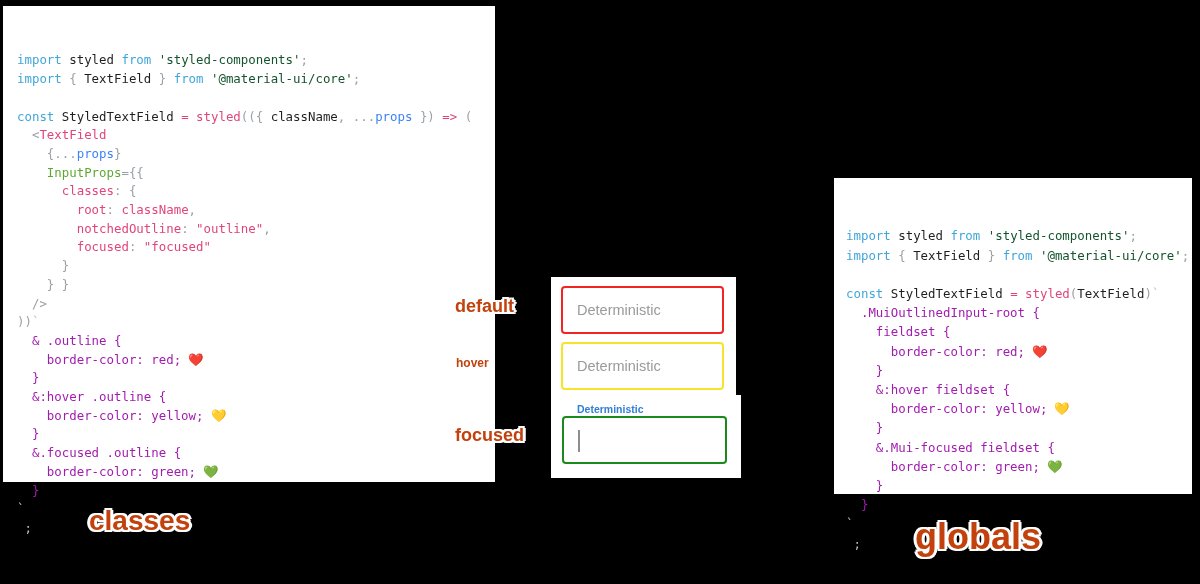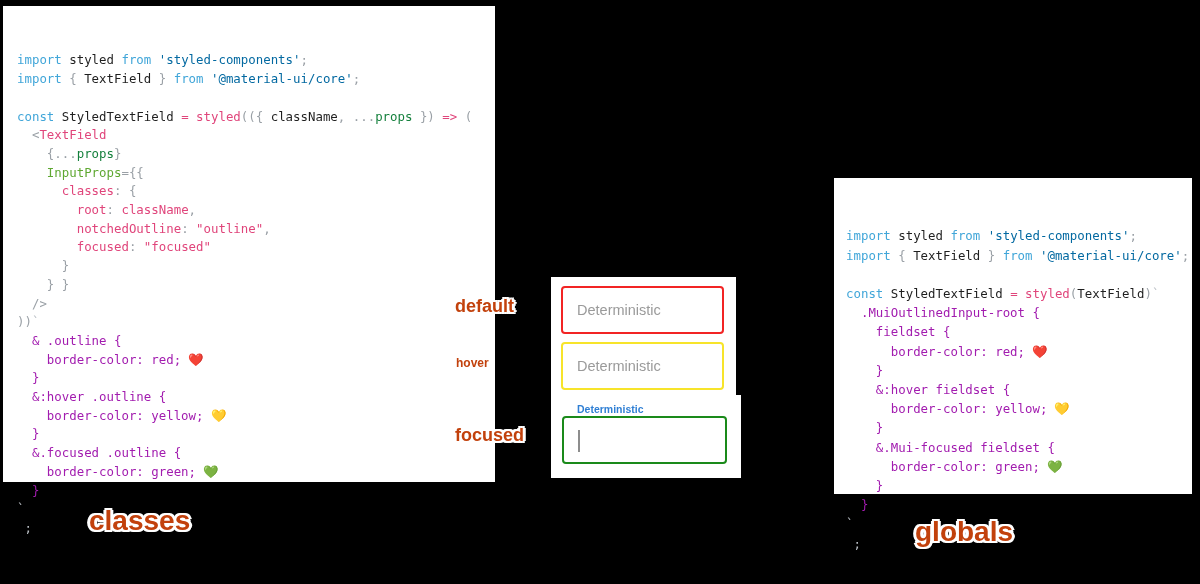--- a/index.html
+++ b/index.html
@@ -25,27 +25,27 @@
   }
   .code-line {
     white-space: pre;
     display: block;
   }
 
   
   .tok-kw       { color: #41a6d9; }   
   .tok-plain    { color: #1f1f1f; }   
   .tok-punc     { color: #9aa0a6; }   
-  .tok-str      { color: #0369a1; }   
+  .tok-str      { color: #14532d; }   
   .tok-fn       { color: #e0457b; }   
   .tok-op       { color: #e0457b; }   
   .tok-prop     { color: #e0457b; }   
   .tok-tag      { color: #e0457b; }   
   .tok-attr     { color: #5fa832; }   
-  .tok-var      { color: #15803d; }   
+  .tok-var      { color: #3b82f6; }   
   .tok-css      { color: #a21caf; }   
   .tok-dim      { color: #b9bec4; }   
 
   
   #panel-classes {
     left: 3px;
     top: 6px;
     width: 492px;
     height: 476px;
     padding: 8px 0 0 14px;
@@ -155,21 +155,21 @@
       -2px  2px 0 #fff,  2px  2px 0 #fff,
       -2px  0   0 #fff,  2px  0   0 #fff,
        0   -2px 0 #fff,  0    2px 0 #fff,
       -3px  0   0 #fff,  3px  0   0 #fff;
   }
   #callout-default { left: 455px; top: 296px; font-size: 18px; }
   #callout-hover   { left: 456px; top: 356px; font-size: 12px; }
   #callout-focused { left: 455px; top: 425px; font-size: 18px; }
 
   #title-classes { left: 89px;  top: 505px; font-size: 28px; }
-  #title-globals { left: 915px; top: 516px; font-size: 28px; }
+  #title-globals { left: 915px; top: 516px; font-size: 36px; }
 </style>
 </head>
 <body>
 
 <div class="code-panel" id="panel-classes">
   <div><span class="code-line"><span class="tok-kw">import </span><span class="tok-plain">styled</span><span class="tok-kw"> from </span><span class="tok-str">'styled-components'</span><span class="tok-punc">;</span></span><span class="code-line"><span class="tok-kw">import </span><span class="tok-punc">{ </span><span class="tok-plain">TextField</span><span class="tok-punc"> } </span><span class="tok-kw">from </span><span class="tok-str">'@material-ui/core'</span><span class="tok-punc">;</span></span><span class="code-line">&nbsp;</span><span class="code-line"><span class="tok-kw">const </span><span class="tok-plain">StyledTextField</span><span class="tok-op"> = </span><span class="tok-fn">styled</span><span class="tok-punc">(({ </span><span class="tok-plain">className</span><span class="tok-punc">, </span><span class="tok-punc">...</span><span class="tok-var">props</span><span class="tok-punc"> }) </span><span class="tok-op">=&gt; </span><span class="tok-punc">(</span></span><span class="code-line"><span class="tok-punc">  &lt;</span><span class="tok-tag">TextField</span></span><span class="code-line"><span class="tok-punc">    {...</span><span class="tok-var">props</span><span class="tok-punc">}</span></span><span class="code-line"><span class="tok-plain">    </span><span class="tok-attr">InputProps</span><span class="tok-punc">={{</span></span><span class="code-line"><span class="tok-plain">      </span><span class="tok-prop">classes</span><span class="tok-punc">: {</span></span><span class="code-line"><span class="tok-plain">        </span><span class="tok-prop">root</span><span class="tok-punc">: </span><span class="tok-prop">className</span><span class="tok-punc">,</span></span><span class="code-line"><span class="tok-plain">        </span><span class="tok-prop">notchedOutline</span><span class="tok-punc">: </span><span class="tok-prop">"outline"</span><span class="tok-punc">,</span></span><span class="code-line"><span class="tok-plain">        </span><span class="tok-prop">focused</span><span class="tok-punc">: </span><span class="tok-prop">"focused"</span></span><span class="code-line"><span class="tok-punc">      }</span></span><span class="code-line"><span class="tok-punc">    } }</span></span><span class="code-line"><span class="tok-punc">  /&gt;</span></span><span class="code-line"><span class="tok-punc">))</span><span class="tok-dim">`</span></span><span class="code-line"><span class="tok-css">  &amp; .outline {</span></span><span class="code-line"><span class="tok-css">    border-color: red; ❤️</span></span><span class="code-line"><span class="tok-css">  }</span></span><span class="code-line"><span class="tok-css">  &amp;:hover .outline {</span></span><span class="code-line"><span class="tok-css">    border-color: yellow; 💛</span></span><span class="code-line"><span class="tok-css">  }</span></span><span class="code-line"><span class="tok-css">  &amp;.focused .outline {</span></span><span class="code-line"><span class="tok-css">    border-color: green; 💚</span></span><span class="code-line"><span class="tok-css">  }</span></span><span class="code-line"><span class="tok-dim">`</span></span><span class="code-line"><span class="tok-dim"> ;</span></span></div>
 </div>
 
 <div class="code-panel" id="panel-globals">
   <div><span class="code-line"><span class="tok-kw">import </span><span class="tok-plain">styled</span><span class="tok-kw"> from </span><span class="tok-str">'styled-components'</span><span class="tok-punc">;</span></span><span class="code-line"><span class="tok-kw">import </span><span class="tok-punc">{ </span><span class="tok-plain">TextField</span><span class="tok-punc"> } </span><span class="tok-kw">from </span><span class="tok-str">'@material-ui/core'</span><span class="tok-punc">;</span></span><span class="code-line">&nbsp;</span><span class="code-line"><span class="tok-kw">const </span><span class="tok-plain">StyledTextField</span><span class="tok-op"> = </span><span class="tok-fn">styled</span><span class="tok-punc">(</span><span class="tok-plain">TextField</span><span class="tok-punc">)</span><span class="tok-dim">`</span></span><span class="code-line"><span class="tok-css">  .MuiOutlinedInput-root {</span></span><span class="code-line"><span class="tok-css">    fieldset {</span></span><span class="code-line"><span class="tok-css">      border-color: red; ❤️</span></span><span class="code-line"><span class="tok-css">    }</span></span><span class="code-line"><span class="tok-css">    &amp;:hover fieldset {</span></span><span class="code-line"><span class="tok-css">      border-color: yellow; 💛</span></span><span class="code-line"><span class="tok-css">    }</span></span><span class="code-line"><span class="tok-css">    &amp;.Mui-focused fieldset {</span></span><span class="code-line"><span class="tok-css">      border-color: green; 💚</span></span><span class="code-line"><span class="tok-css">    }</span></span><span class="code-line"><span class="tok-css">  }</span></span><span class="code-line"><span class="tok-dim">`</span></span><span class="code-line"><span class="tok-dim"> ;</span></span></div>

